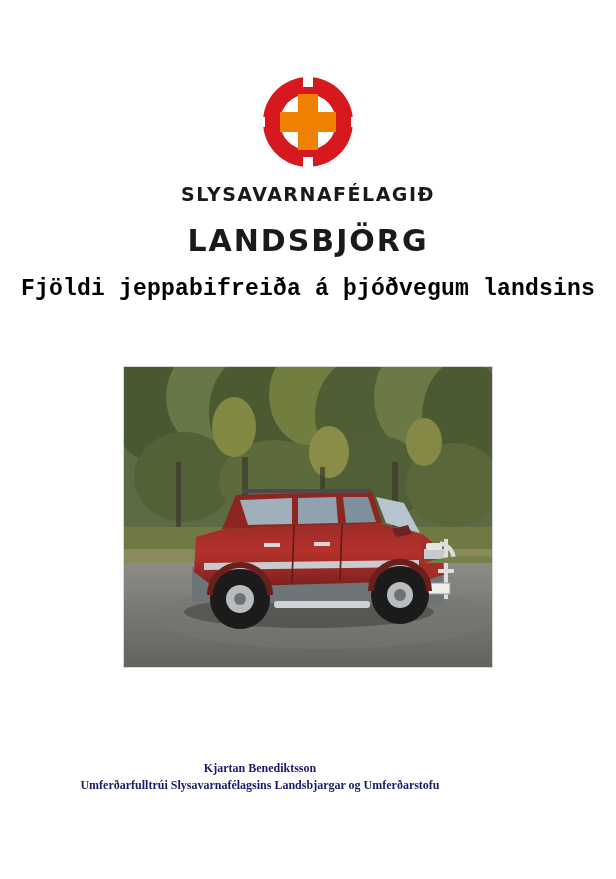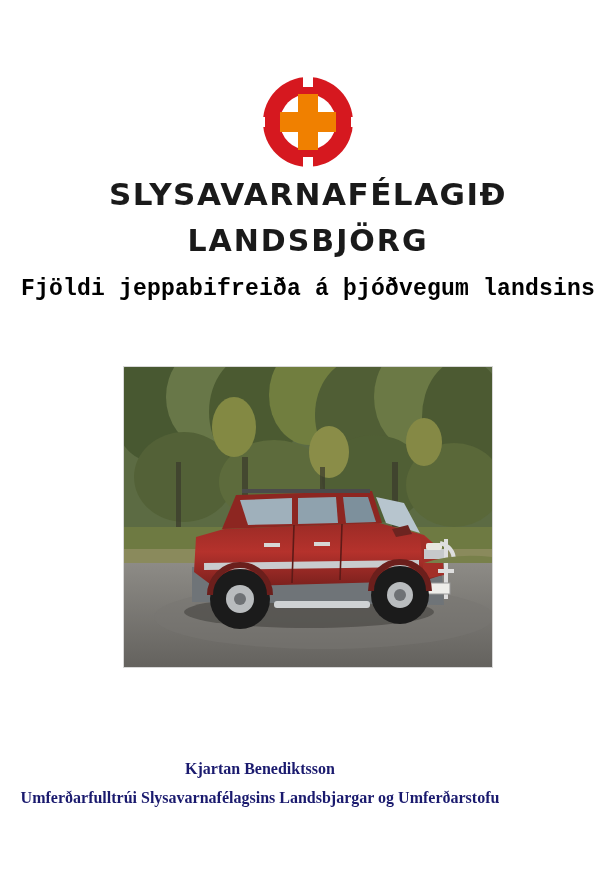--- a/index.html
+++ b/index.html
@@ -38,21 +38,21 @@
     display: block;
   }
   .logo-text {
     margin-top: 10px;
     font-family: "DejaVu Sans", sans-serif;
     font-weight: bold;
     color: #1a1a1a;
     letter-spacing: 1.5px;
   }
   .logo-line1 {
-    font-size: 31px;
+    font-size: 19px;
     line-height: 28px;
   }
   .logo-line2 {
     font-size: 30px;
     line-height: 34px;
     letter-spacing: 2px;
     margin-top: 16px;
   }
 
   
@@ -86,25 +86,25 @@
   
   .footer {
     position: absolute;
     top: 760px;
     left: 0;
     width: 520px;
     text-align: center;
     font-family: "Liberation Serif", serif;
     font-weight: bold;
     color: #1a1a6e;
-    font-size: 16px;
+    font-size: 12px;
     line-height: 17px;
   }
   .footer .author { color: #1a1a6e; }
-  .footer .role { color: #1a1a6e; margin-top: 12px; }
+  .footer .role { color: #1a1a6e; }
 </style>
 </head>
 <body>
 
 <div class="page">
 
   <div class="logo-block">
     <div class="lifering-wrap">
       <svg width="112" height="96" viewBox="0 0 112 96">
 

